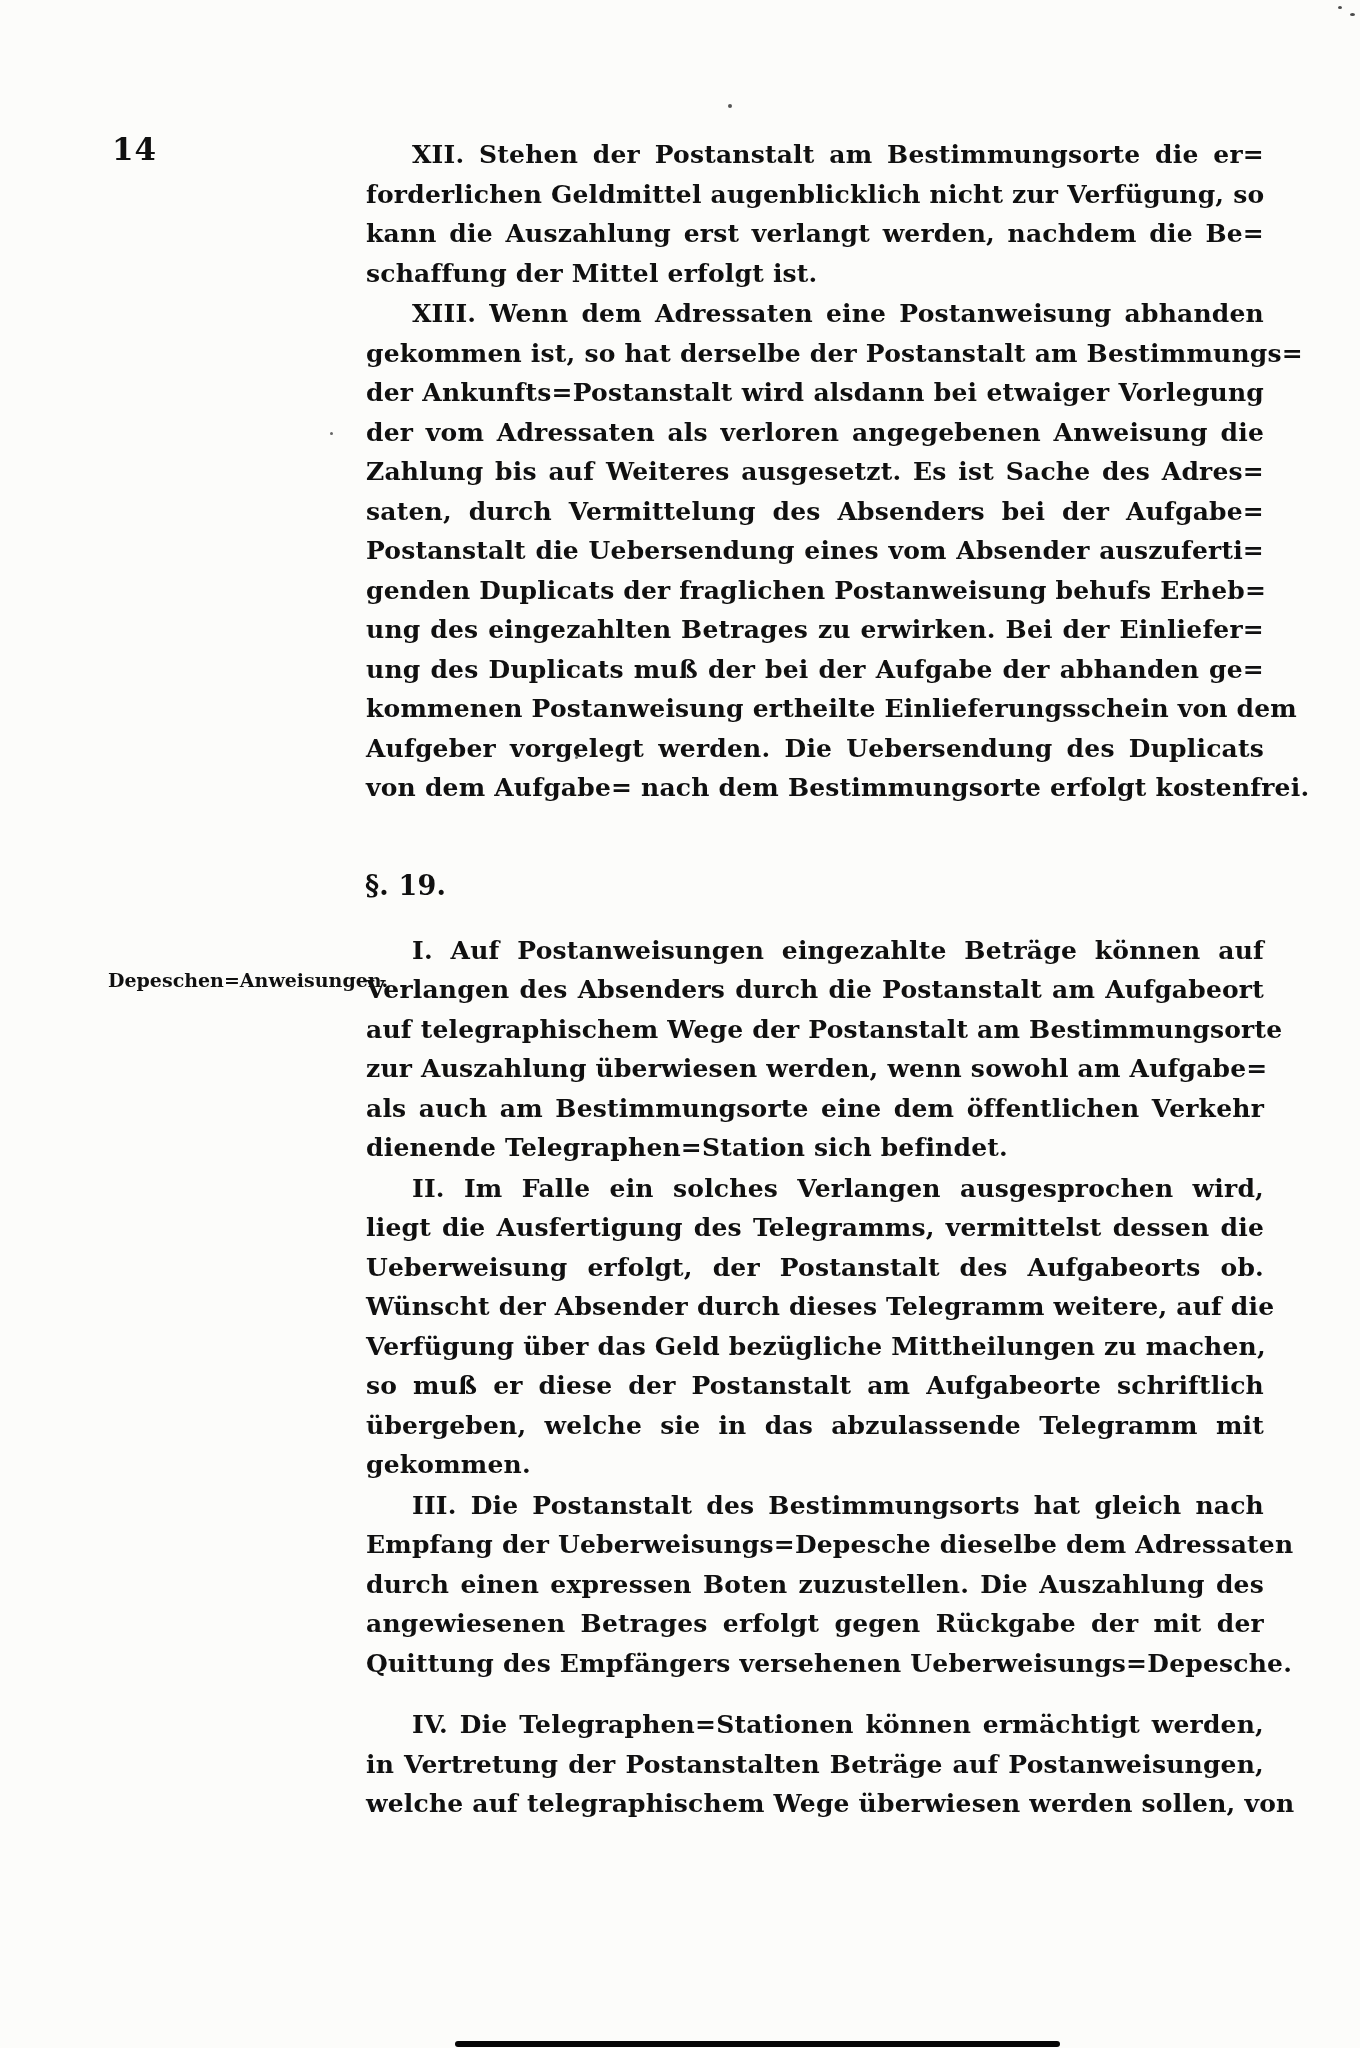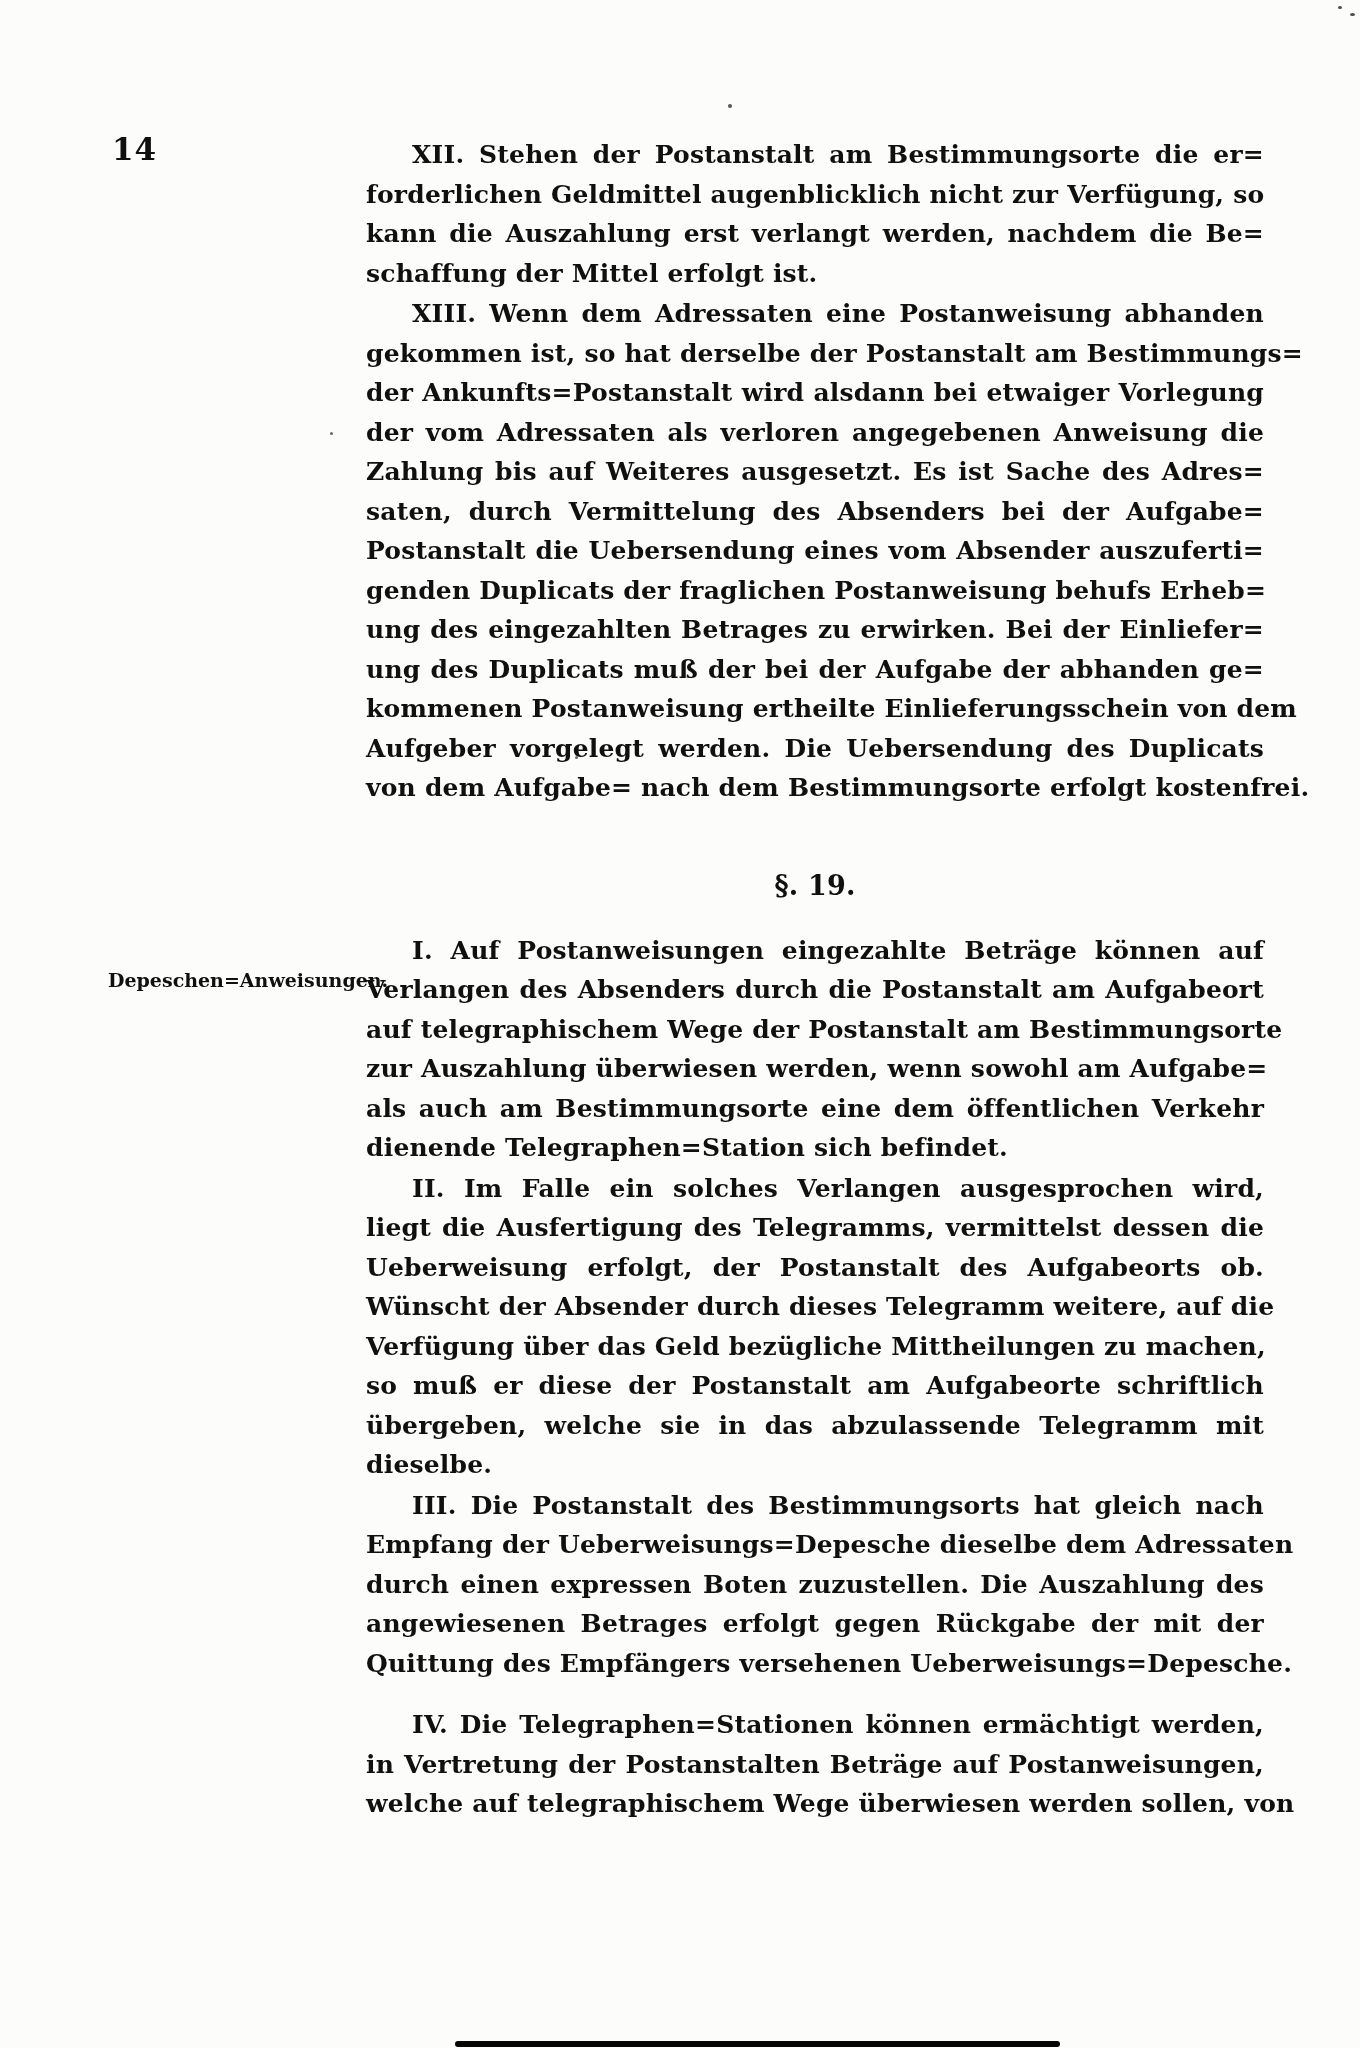--- a/index.html
+++ b/index.html
@@ -53,21 +53,21 @@
     text-align-last: justify;
     white-space: nowrap;
   }
   .ln.first { text-indent: 46px; }
   .ln.short { text-align-last: left; white-space: normal; }
   .section-heading {
     height: 39.5px;
     line-height: 39.5px;
     margin-top: 58px;
     margin-bottom: 25.5px;
-    text-align: center;
+    text-align: left;
     font-size: 27px;
     font-weight: bold;
   }
   .para-iv { margin-top: 22px; }
   .scan-bar {
     position: absolute;
     left: 455px;
     top: 2041px;
     width: 605px;
     height: 6px;
@@ -131,21 +131,21 @@
     </div>
 
     <div class="para">
       <div class="ln first">II. Im Falle ein solches Verlangen ausgesprochen wird,</div>
       <div class="ln">liegt die Ausfertigung des Telegramms, vermittelst dessen die</div>
       <div class="ln">Ueberweisung erfolgt, der Postanstalt des Aufgabeorts ob.</div>
       <div class="ln">Wünscht der Absender durch dieses Telegramm weitere, auf die</div>
       <div class="ln">Verfügung über das Geld bezügliche Mittheilungen zu machen,</div>
       <div class="ln">so muß er diese der Postanstalt am Aufgabeorte schriftlich</div>
       <div class="ln">übergeben, welche sie in das abzulassende Telegramm mit</div>
-      <div class="ln short">dieselbe.</div>
+      <div class="ln short">gekommen.</div>
     </div>
 
     <div class="para">
       <div class="ln first">III. Die Postanstalt des Bestimmungsorts hat gleich nach</div>
       <div class="ln">Empfang der Ueberweisungs=Depesche dieselbe dem Adressaten</div>
       <div class="ln">durch einen expressen Boten zuzustellen.  Die Auszahlung des</div>
       <div class="ln">angewiesenen Betrages erfolgt gegen Rückgabe der mit der</div>
       <div class="ln">Quittung des Empfängers versehenen Ueberweisungs=Depesche.</div>
     </div>
 

